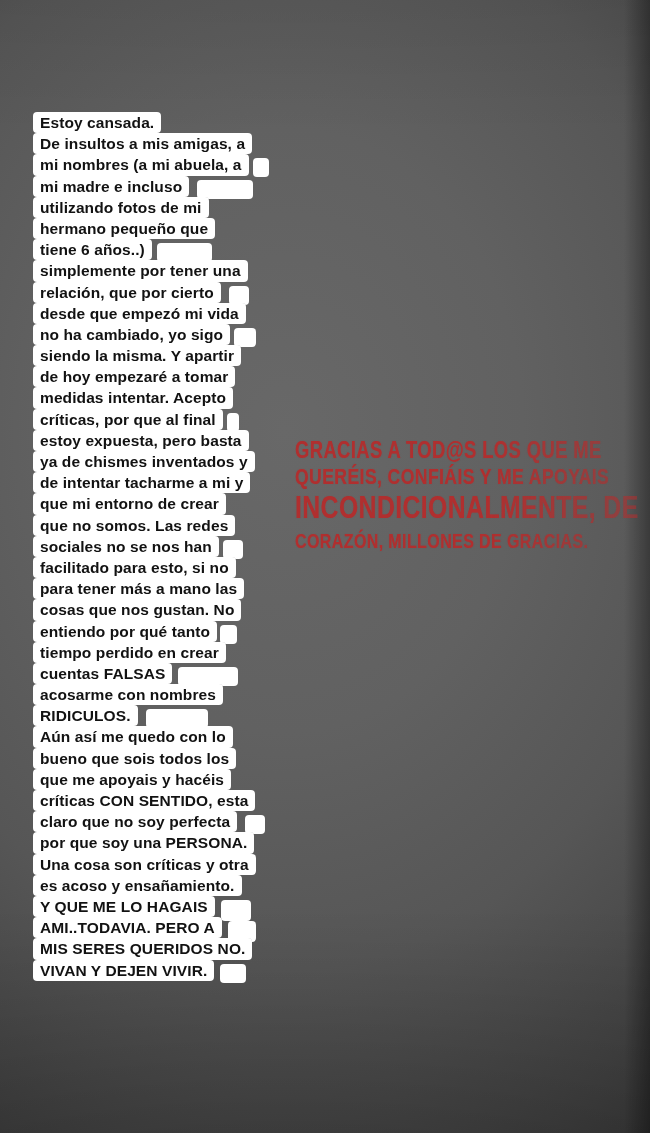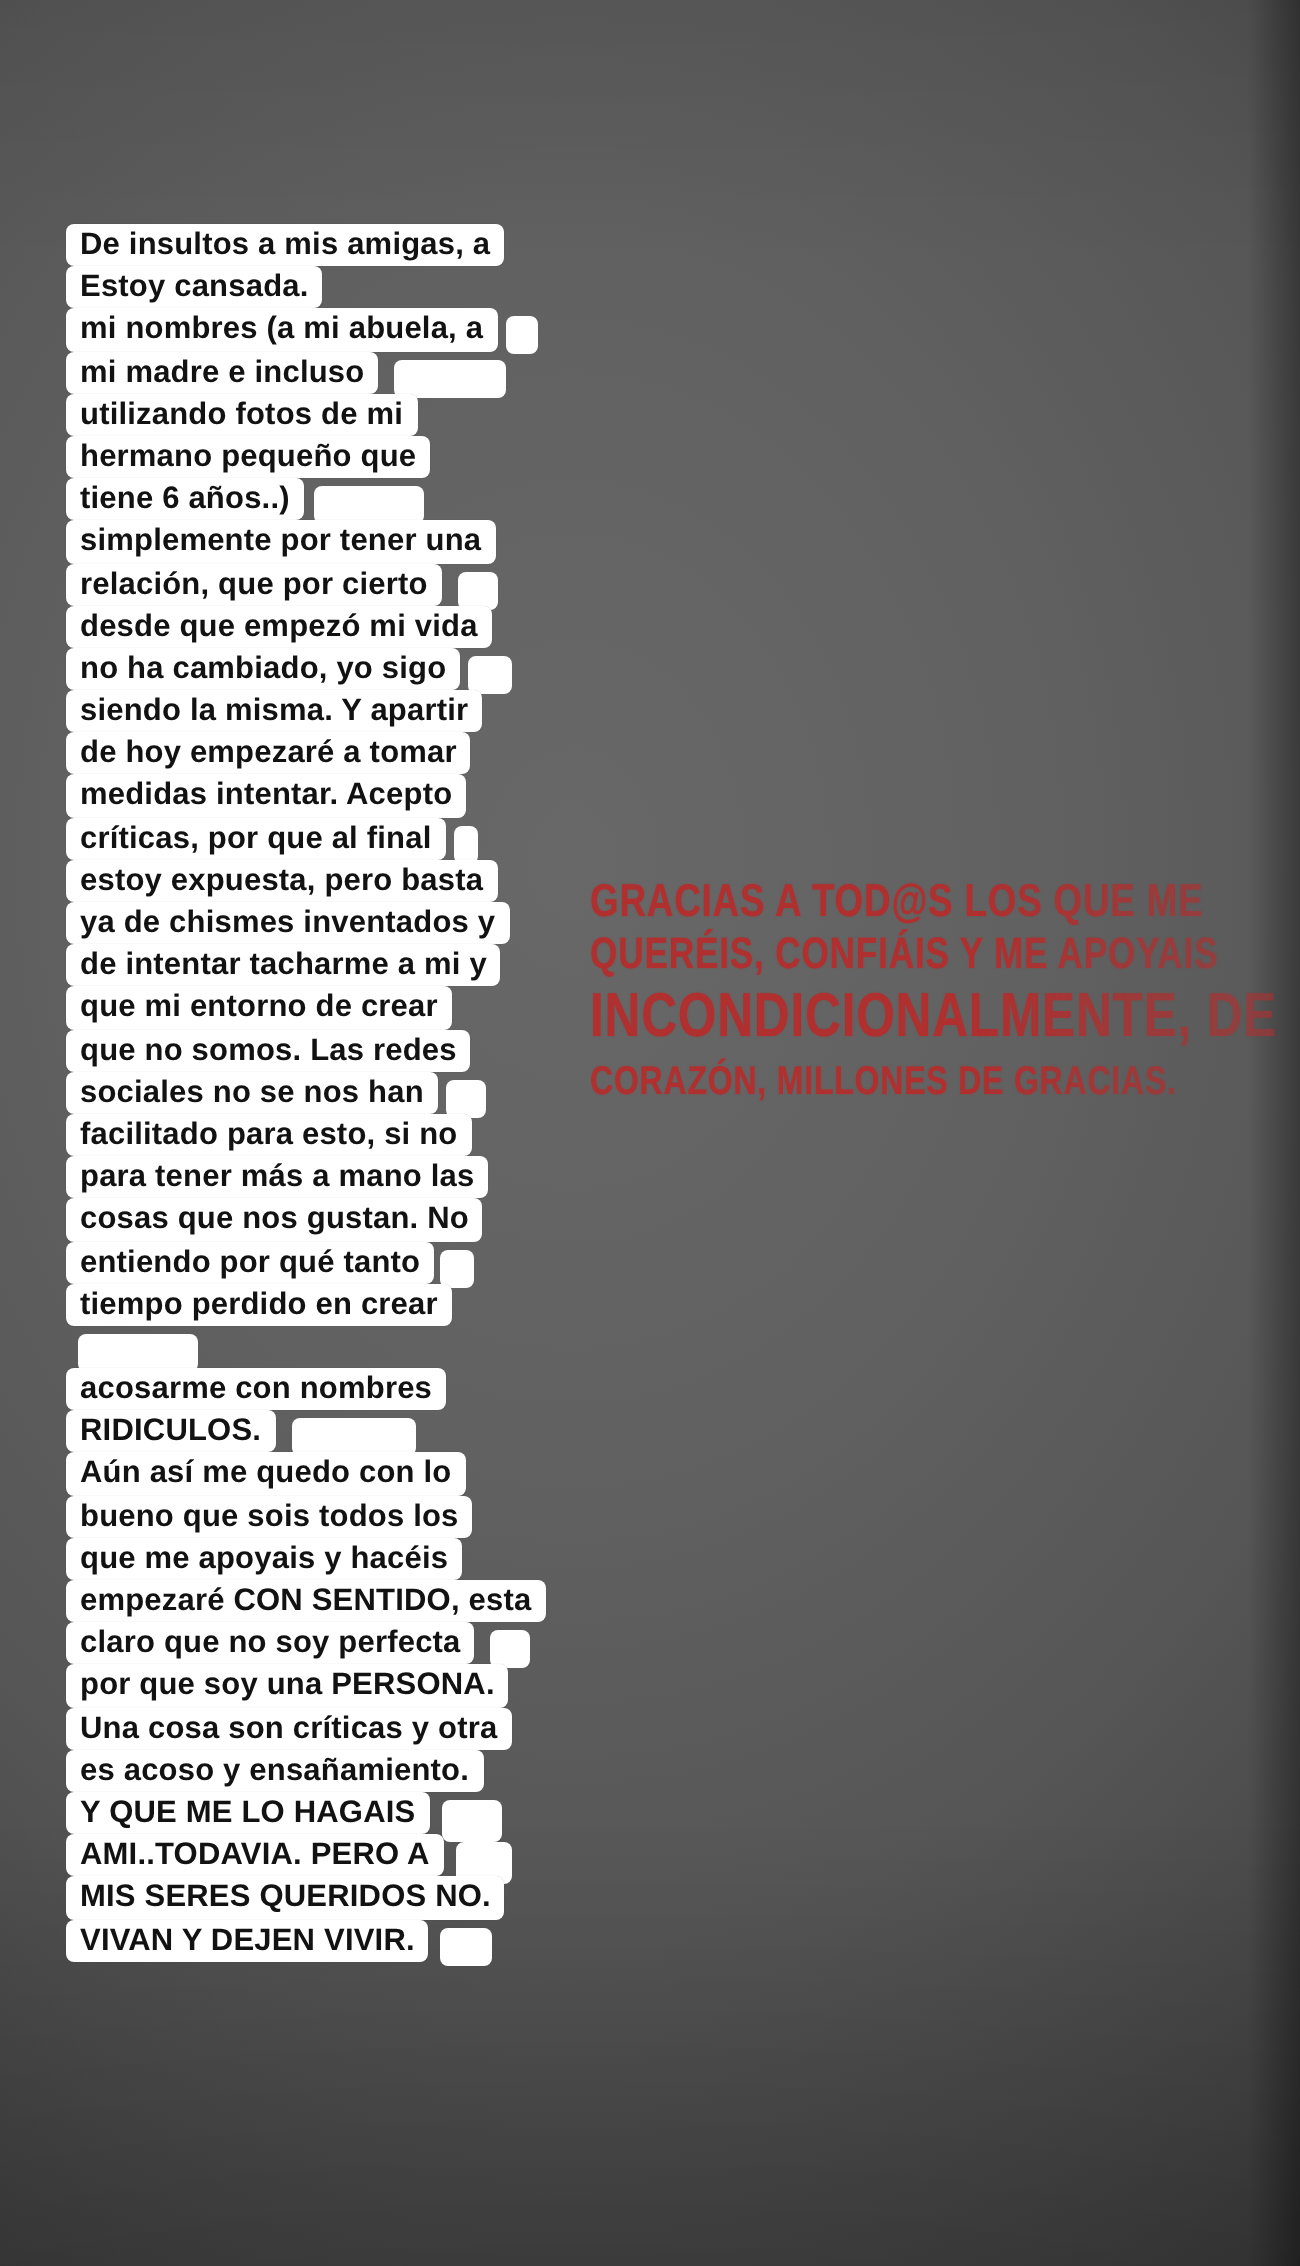--- a/index.html
+++ b/index.html
@@ -68,22 +68,22 @@
   .r3{font-size:31px;line-height:36px;}
   .r4{font-size:20px;line-height:30px;}
 </style>
 </head>
 <body>
 
 <div class="stage" style="--accent-red: #b02f2f; --bubble-bg: #ffffff; --bubble-text: #121212;">
   <div class="edge-shade"></div>
 
   <div class="text-block" id="lines">
+      <div class="line"><span class="box">Estoy cansada.</span></div>
       <div class="line"><span class="box">De insultos a mis amigas, a</span></div>
-      <div class="line"><span class="box">Estoy cansada.</span></div>
       <div class="line"><span class="box">mi nombres (a mi abuela, a</span><span class="stub" style="margin-left: 4px; width: 16px;"></span></div>
       <div class="line"><span class="box">mi madre e incluso</span><span class="stub" style="margin-left: 8px; width: 56px;"></span></div>
       <div class="line"><span class="box">utilizando fotos de mi</span></div>
       <div class="line"><span class="box">hermano pequeño que</span></div>
       <div class="line"><span class="box">tiene 6 años..)</span><span class="stub" style="margin-left: 5px; width: 55px;"></span></div>
       <div class="line"><span class="box">simplemente por tener una</span></div>
       <div class="line"><span class="box">relación, que por cierto</span><span class="stub" style="margin-left: 8px; width: 20px;"></span></div>
       <div class="line"><span class="box">desde que empezó mi vida</span></div>
       <div class="line"><span class="box">no ha cambiado, yo sigo</span><span class="stub" style="margin-left: 4px; width: 22px;"></span></div>
       <div class="line"><span class="box">siendo la misma. Y apartir</span></div>
@@ -94,27 +94,27 @@
       <div class="line"><span class="box">ya de chismes inventados y</span></div>
       <div class="line"><span class="box">de intentar tacharme a mi y</span></div>
       <div class="line"><span class="box">que mi entorno de crear</span></div>
       <div class="line"><span class="box">que no somos. Las redes</span></div>
       <div class="line"><span class="box">sociales no se nos han</span><span class="stub" style="margin-left: 4px; width: 20px;"></span></div>
       <div class="line"><span class="box">facilitado para esto, si no</span></div>
       <div class="line"><span class="box">para tener más a mano las</span></div>
       <div class="line"><span class="box">cosas que nos gustan. No</span></div>
       <div class="line"><span class="box">entiendo por qué tanto</span><span class="stub" style="margin-left: 3px; width: 17px;"></span></div>
       <div class="line"><span class="box">tiempo perdido en crear</span></div>
-      <div class="line"><span class="stub" style="margin-left: 6px; width: 60px;"></span></div>
+      <div class="line"><span class="box">cuentas FALSAS</span><span class="stub" style="margin-left: 6px; width: 60px;"></span></div>
       <div class="line"><span class="box">acosarme con nombres</span></div>
       <div class="line"><span class="box">RIDICULOS.</span><span class="stub" style="margin-left: 8px; width: 62px;"></span></div>
       <div class="line"><span class="box">Aún así me quedo con lo</span></div>
       <div class="line"><span class="box">bueno que sois todos los</span></div>
       <div class="line"><span class="box">que me apoyais y hacéis</span></div>
-      <div class="line"><span class="box">empezaré CON SENTIDO, esta</span></div>
+      <div class="line"><span class="box">críticas CON SENTIDO, esta</span></div>
       <div class="line"><span class="box">claro que no soy perfecta</span><span class="stub" style="margin-left: 8px; width: 20px;"></span></div>
       <div class="line"><span class="box">por que soy una PERSONA.</span></div>
       <div class="line"><span class="box">Una cosa son críticas y otra</span></div>
       <div class="line"><span class="box">es acoso y ensañamiento.</span></div>
       <div class="line"><span class="box">Y QUE ME LO HAGAIS</span><span class="stub" style="margin-left: 6px; width: 30px; height: 21px;"></span></div>
       <div class="line"><span class="box">AMI..TODAVIA. PERO A</span><span class="stub" style="margin-left: 6px; width: 28px; height: 21px;"></span></div>
       <div class="line"><span class="box">MIS SERES QUERIDOS NO.</span></div>
       <div class="line"><span class="box">VIVAN Y DEJEN VIVIR.</span><span class="stub" style="margin-left: 6px; width: 26px;"></span></div>
     </div>
 

